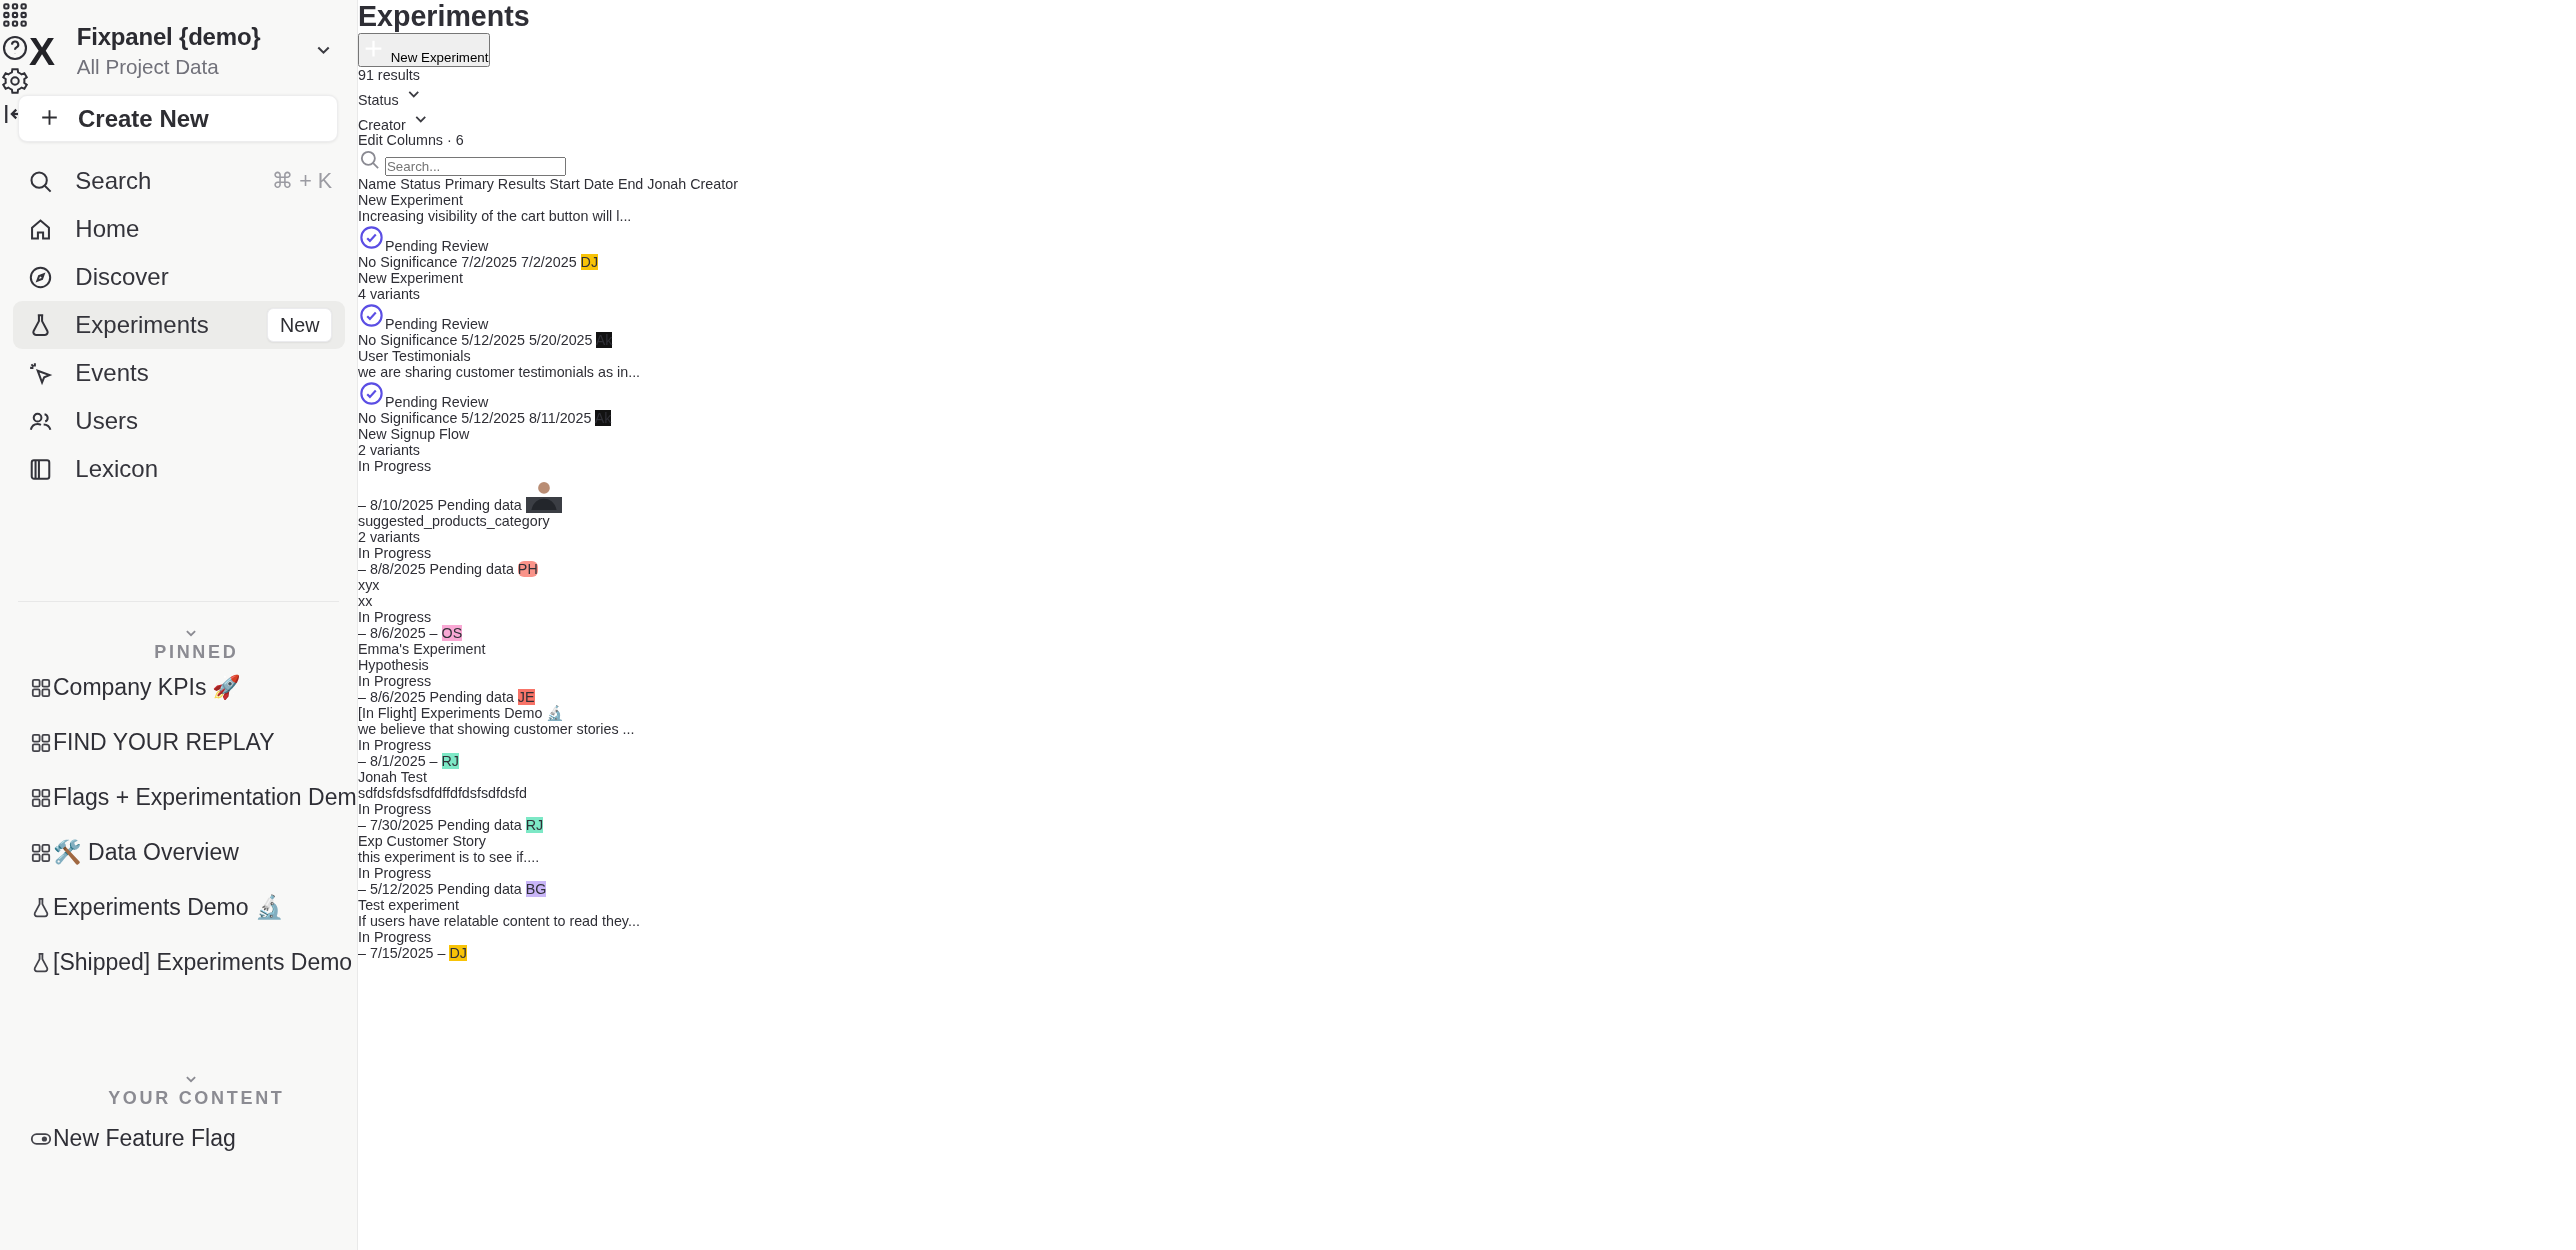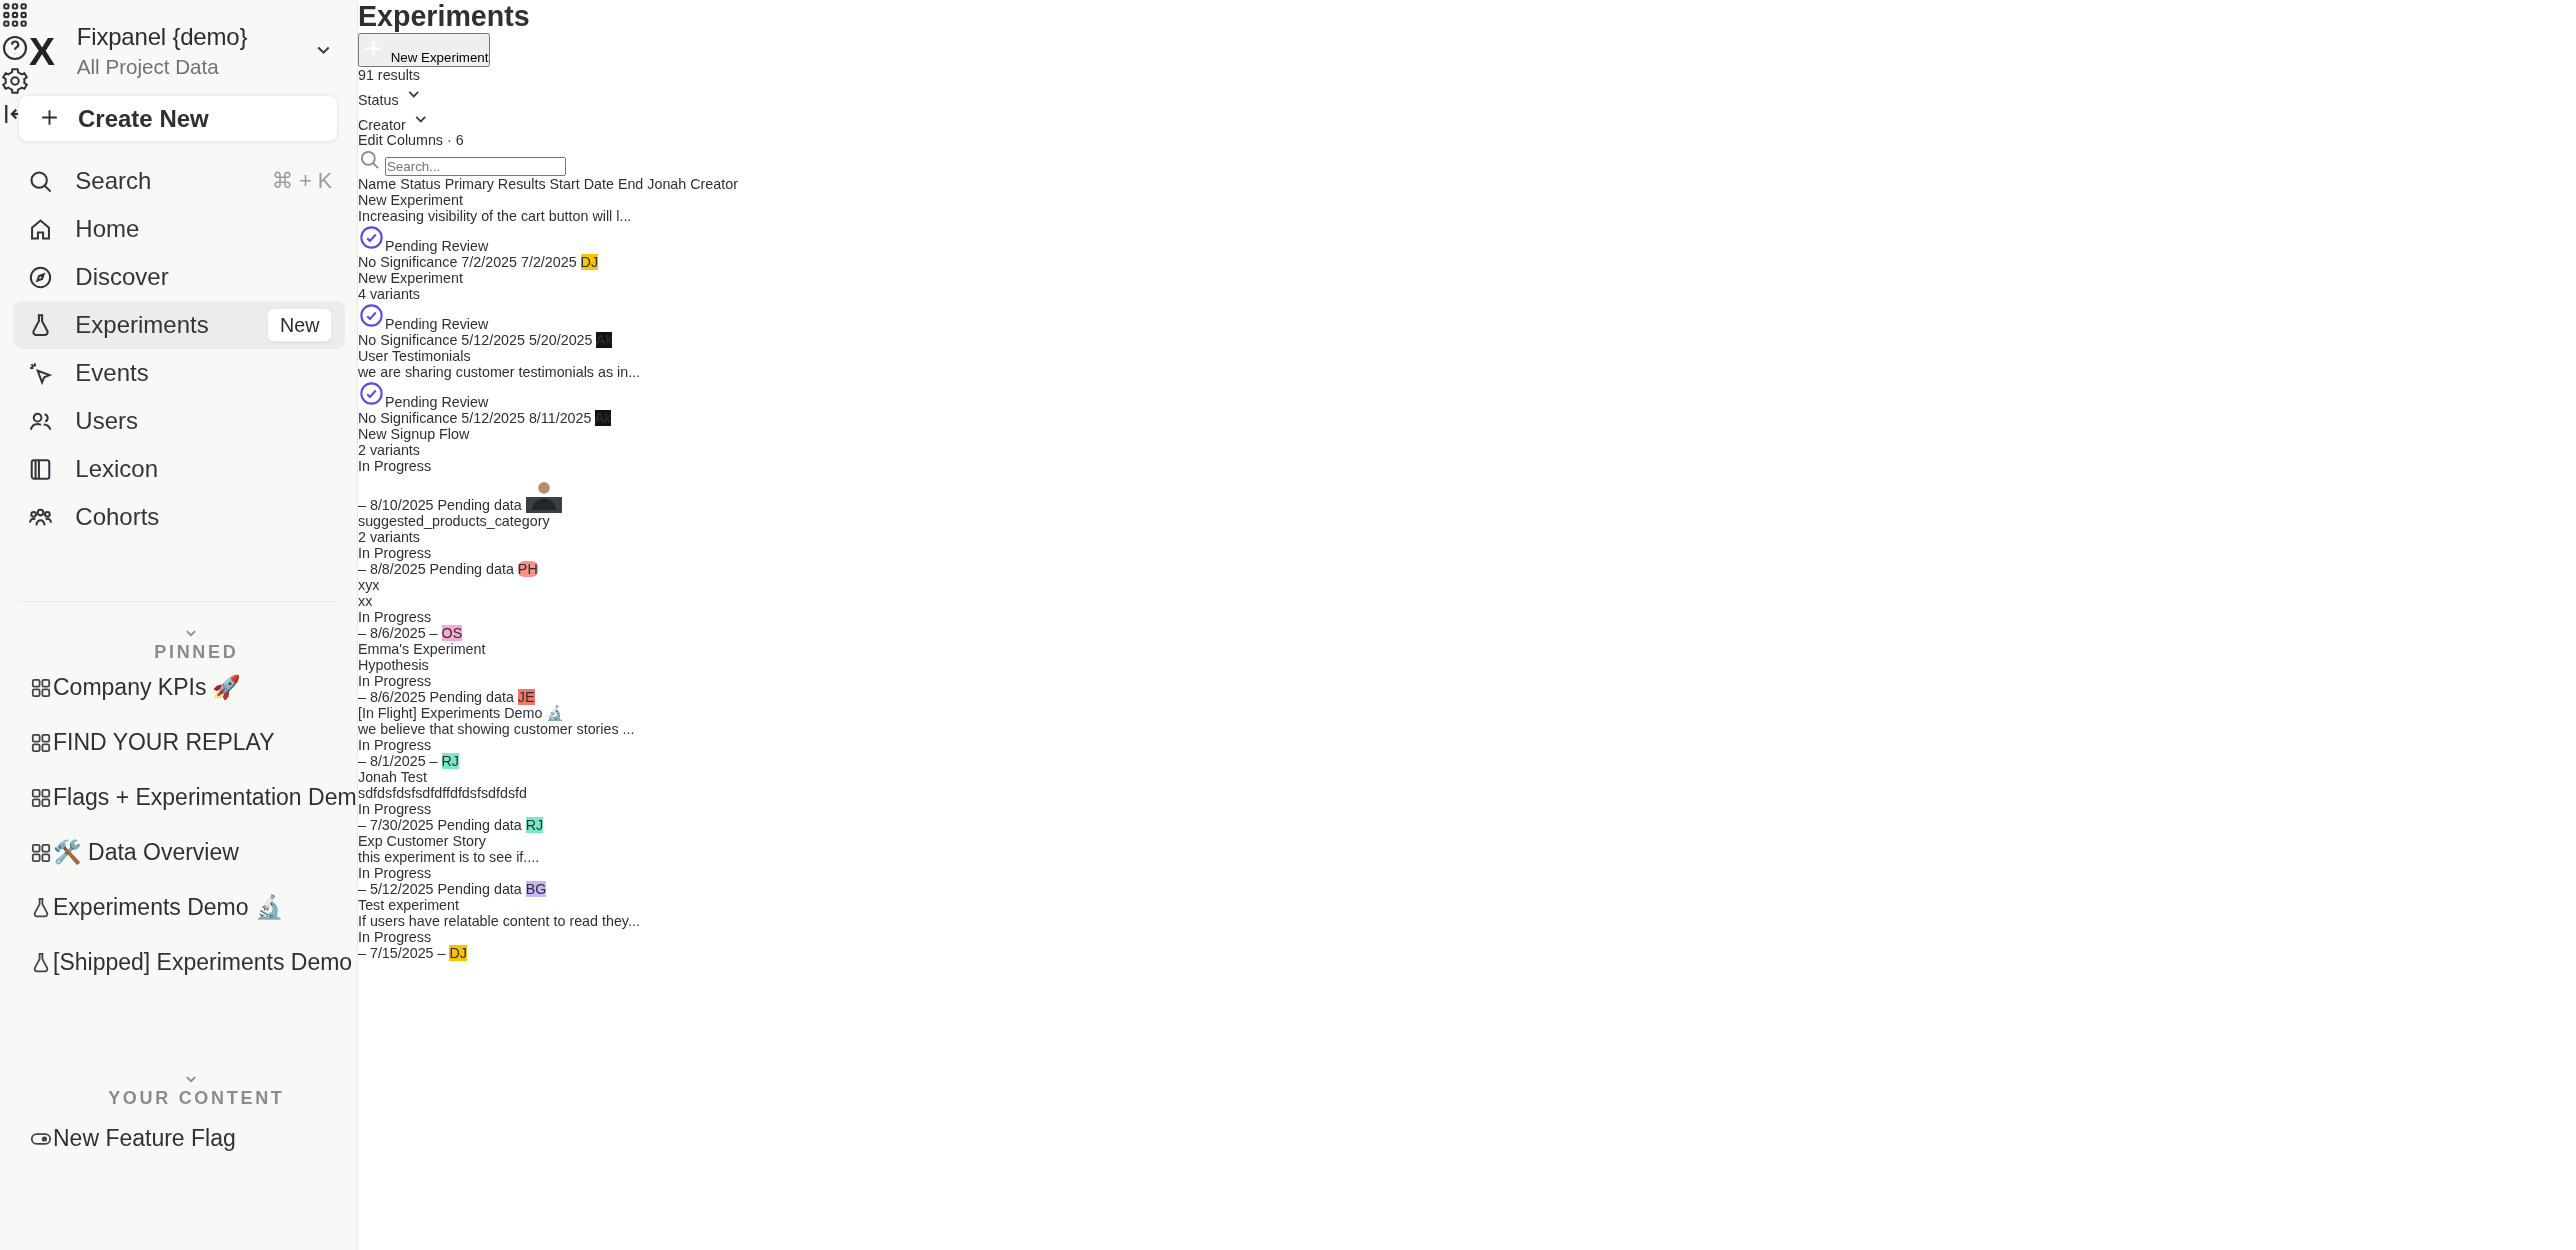--- a/index.html
+++ b/index.html
@@ -6,21 +6,21 @@
   html,body { width:2576px; height:1250px; overflow:hidden; }
   body { font-family:"Liberation Sans","DejaVu Sans",sans-serif; background:#ffffff; color:#2f2f36; }
   #app { position:relative; width:2576px; height:1250px; display:flex; }
 
   
   .sidebar { position:relative; width:358px; height:100%; background:#f8f8f7; border-right:0.9px solid #e9e9e9; flex:0 0 358px; }
   .workspace { position:absolute; top:16px; left:0; right:0; height:70px; display:flex; align-items:center; padding:0 21.5px; }
   .logo { width:41px; height:41px; display:flex; align-items:center; justify-content:center; }
   .logo span { font-size:39px; font-weight:800; color:#232328; line-height:1; }
   .ws-text { margin-left:14.3px; flex:1; min-width:0; }
-  .ws-name { font-size:24px; font-weight:400; color:#2b2b31; letter-spacing:-0.2px; }
+  .ws-name { font-size:24px; font-weight:700; color:#2b2b31; letter-spacing:-0.2px; }
   .ws-sub { font-size:20.6px; color:#71717a; margin-top:3.6px; }
   .ws-chevron { color:#3c3c42; }
 
   .create-new { position:absolute; top:95px; left:18px; width:320px; height:47px; background:#ffffff; border:0.9px solid #ededee; border-radius:9px; box-shadow:0 0.9px 2.7px rgba(0,0,0,0.07); display:flex; align-items:center; padding:0 18px; cursor:pointer; }
   .create-new .cn-label { font-size:24px; font-weight:600; color:#2e2e33; margin-left:16px; }
 
   .nav { position:absolute; top:157px; left:0; right:0; }
   .nav-item { height:48px; margin:0 12.5px; padding:0 12.5px 0 14.3px; display:flex; align-items:center; border-radius:9px; cursor:pointer; }
   .nav-item.active { background:#ececea; }
   .nav-item .nicon { width:27px; height:27px; color:#33333a; flex:0 0 27px; }
@@ -172,31 +172,20 @@
               <path d="M14.8 14.6c3 0 5.2 1.8 6 4.8"></path>
             </svg></span>
         <span class="nlabel">Users</span>
       </div>
       <div class="nav-item">
         <span class="nicon"><svg width="27" height="27" viewBox="0 0 24 24" fill="none" stroke="currentColor" stroke-width="1.8">
               <rect x="4.2" y="3.8" width="15.6" height="16.4" rx="2"></rect>
               <path d="M7.6 3.8v16.4M10.6 3.8v16.4"></path>
             </svg></span>
         <span class="nlabel">Lexicon</span>
-      </div>
-      <div class="nav-item">
-        <span class="nicon"><svg width="27" height="27" viewBox="0 0 24 24" fill="none" stroke="currentColor" stroke-width="1.8">
-              <circle cx="12" cy="7.6" r="2.5"></circle>
-              <circle cx="5.9" cy="9.2" r="2.1"></circle>
-              <circle cx="18.1" cy="9.2" r="2.1"></circle>
-              <path d="M8.3 19c.5-2.9 1.9-4.5 3.7-4.5s3.2 1.6 3.7 4.5"></path>
-              <path d="M2.6 16.6c.4-2.2 1.6-3.5 3.2-3.5.6 0 1.1.2 1.6.5"></path>
-              <path d="M21.4 16.6c-.4-2.2-1.6-3.5-3.2-3.5-.6 0-1.1.2-1.6.5"></path>
-            </svg></span>
-        <span class="nlabel">Cohorts</span>
       </div>
     </nav>
 
     <div class="side-divider"></div>
 
     <div class="section-title st-pinned">
       <span class="st-chev"><svg width="18" height="18" viewBox="0 0 24 24" fill="none" stroke="currentColor" stroke-width="2.4">
             <path d="M6.5 9.5 12 15l5.5-5.5"></path>
           </svg></span>
       <span class="st-label">PINNED</span>

